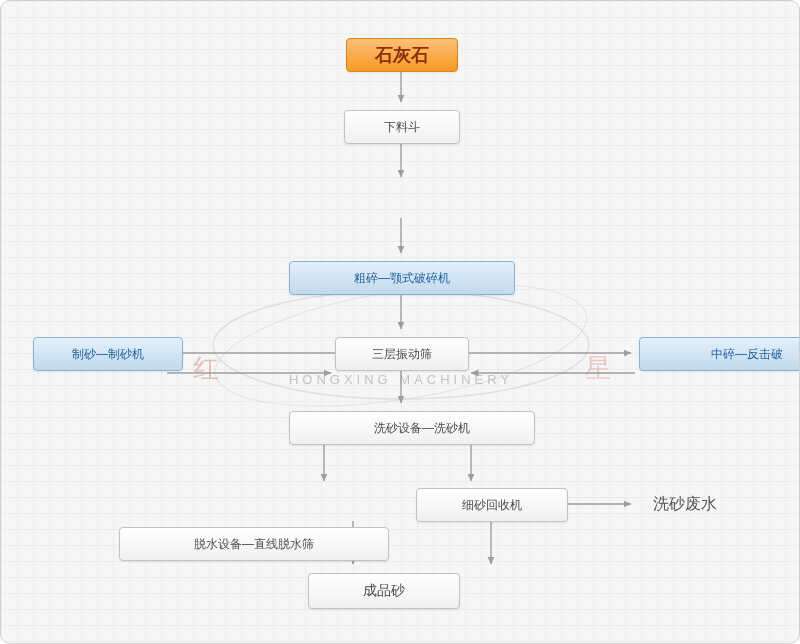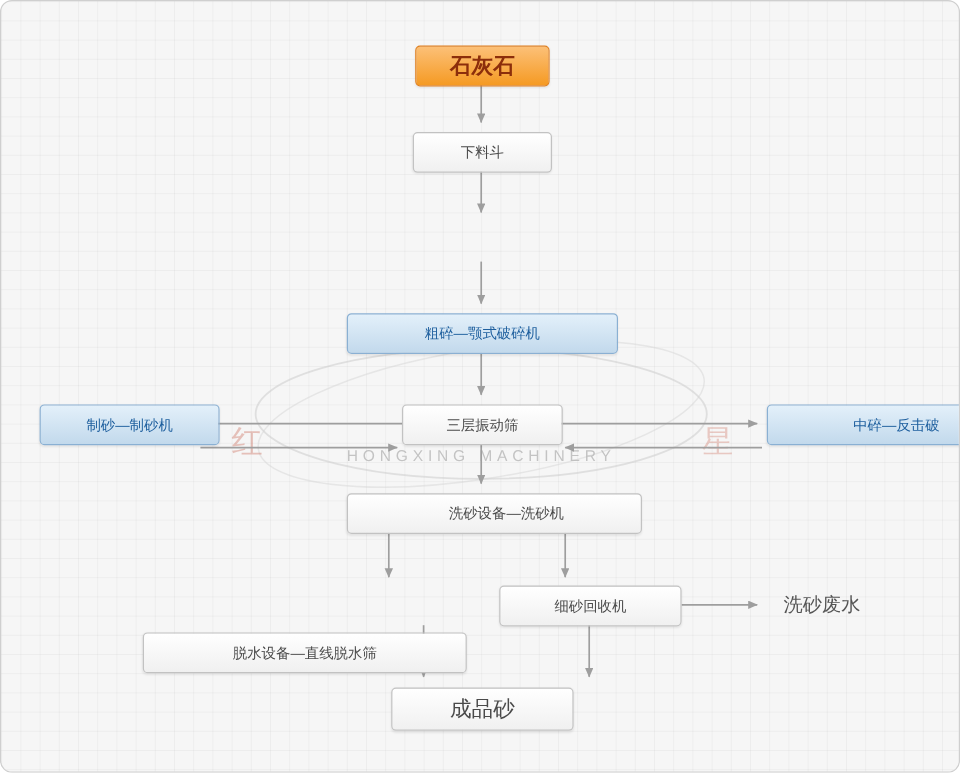--- a/index.html
+++ b/index.html
@@ -28,21 +28,21 @@
   #n-limestone{left:345px;top:37px;width:110px;height:32px;}
   #n-hopper{left:343px;top:109px;width:114px;height:32px;}
   #n-feeder{left:343px;top:184px;width:114px;height:32px;}
   #n-jaw{left:288px;top:260px;width:224px;height:32px;}
   #n-screen{left:334px;top:336px;width:132px;height:32px;text-align:center;}
   #n-sandmaker{left:32px;top:336px;width:148px;height:32px;}
   #n-impact{left:638px;top:336px;width:148px;height:32px;padding-left:33px;}
   #n-washer{left:288px;top:410px;width:224px;height:32px;padding-left:20px;}
   #n-dewater{left:118px;top:487px;width:268px;height:32px;margin-top:39px;}
   #n-recycler{left:415px;top:487px;width:150px;height:32px;}
-  #n-product{left:325px;top:572px;width:150px;height:34px;font-size:18px;}
+  #n-product{left:307px;top:572px;width:150px;height:34px;font-size:14px;}
   #t-waste{left:638px;top:491px;width:92px;height:24px;}
   #l-left{left:168px;top:327px;width:166px;}
   #l-right{left:464px;top:327px;width:168px;}
 </style>
 </head>
 <body>
 
 <div class="canvas">
 
   <svg class="layer" width="800" height="644" style="z-index:1;">

